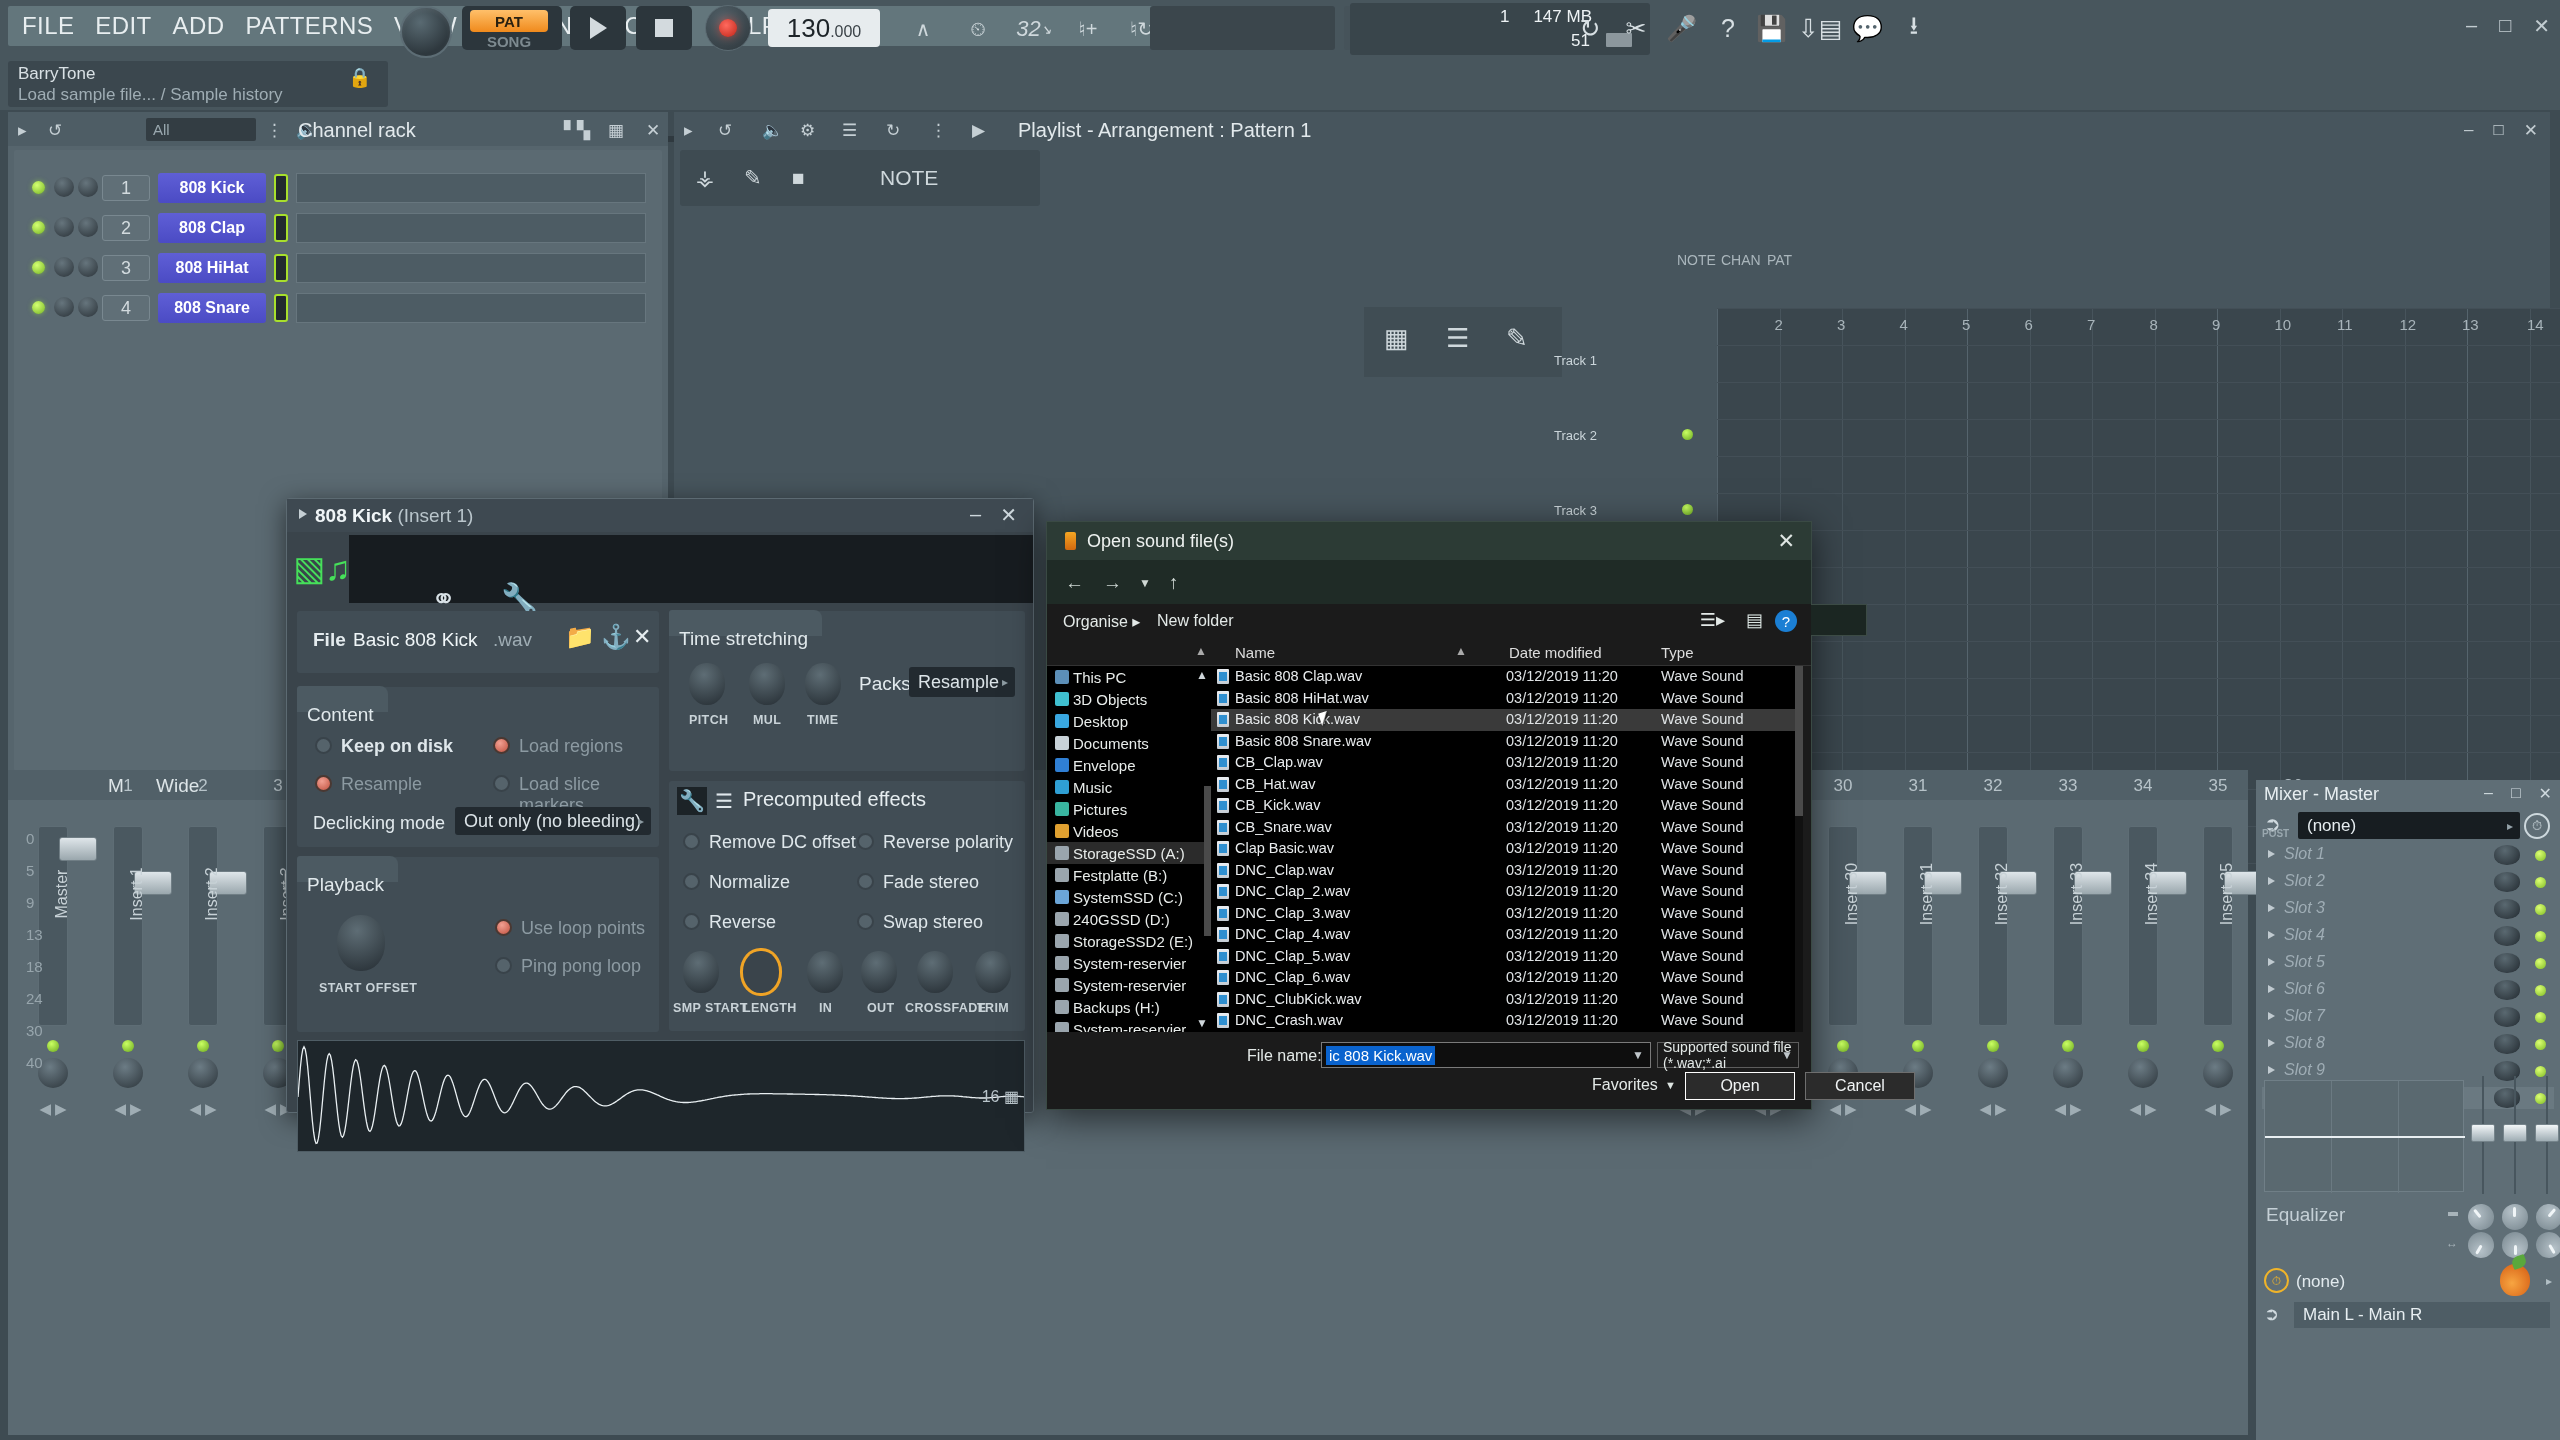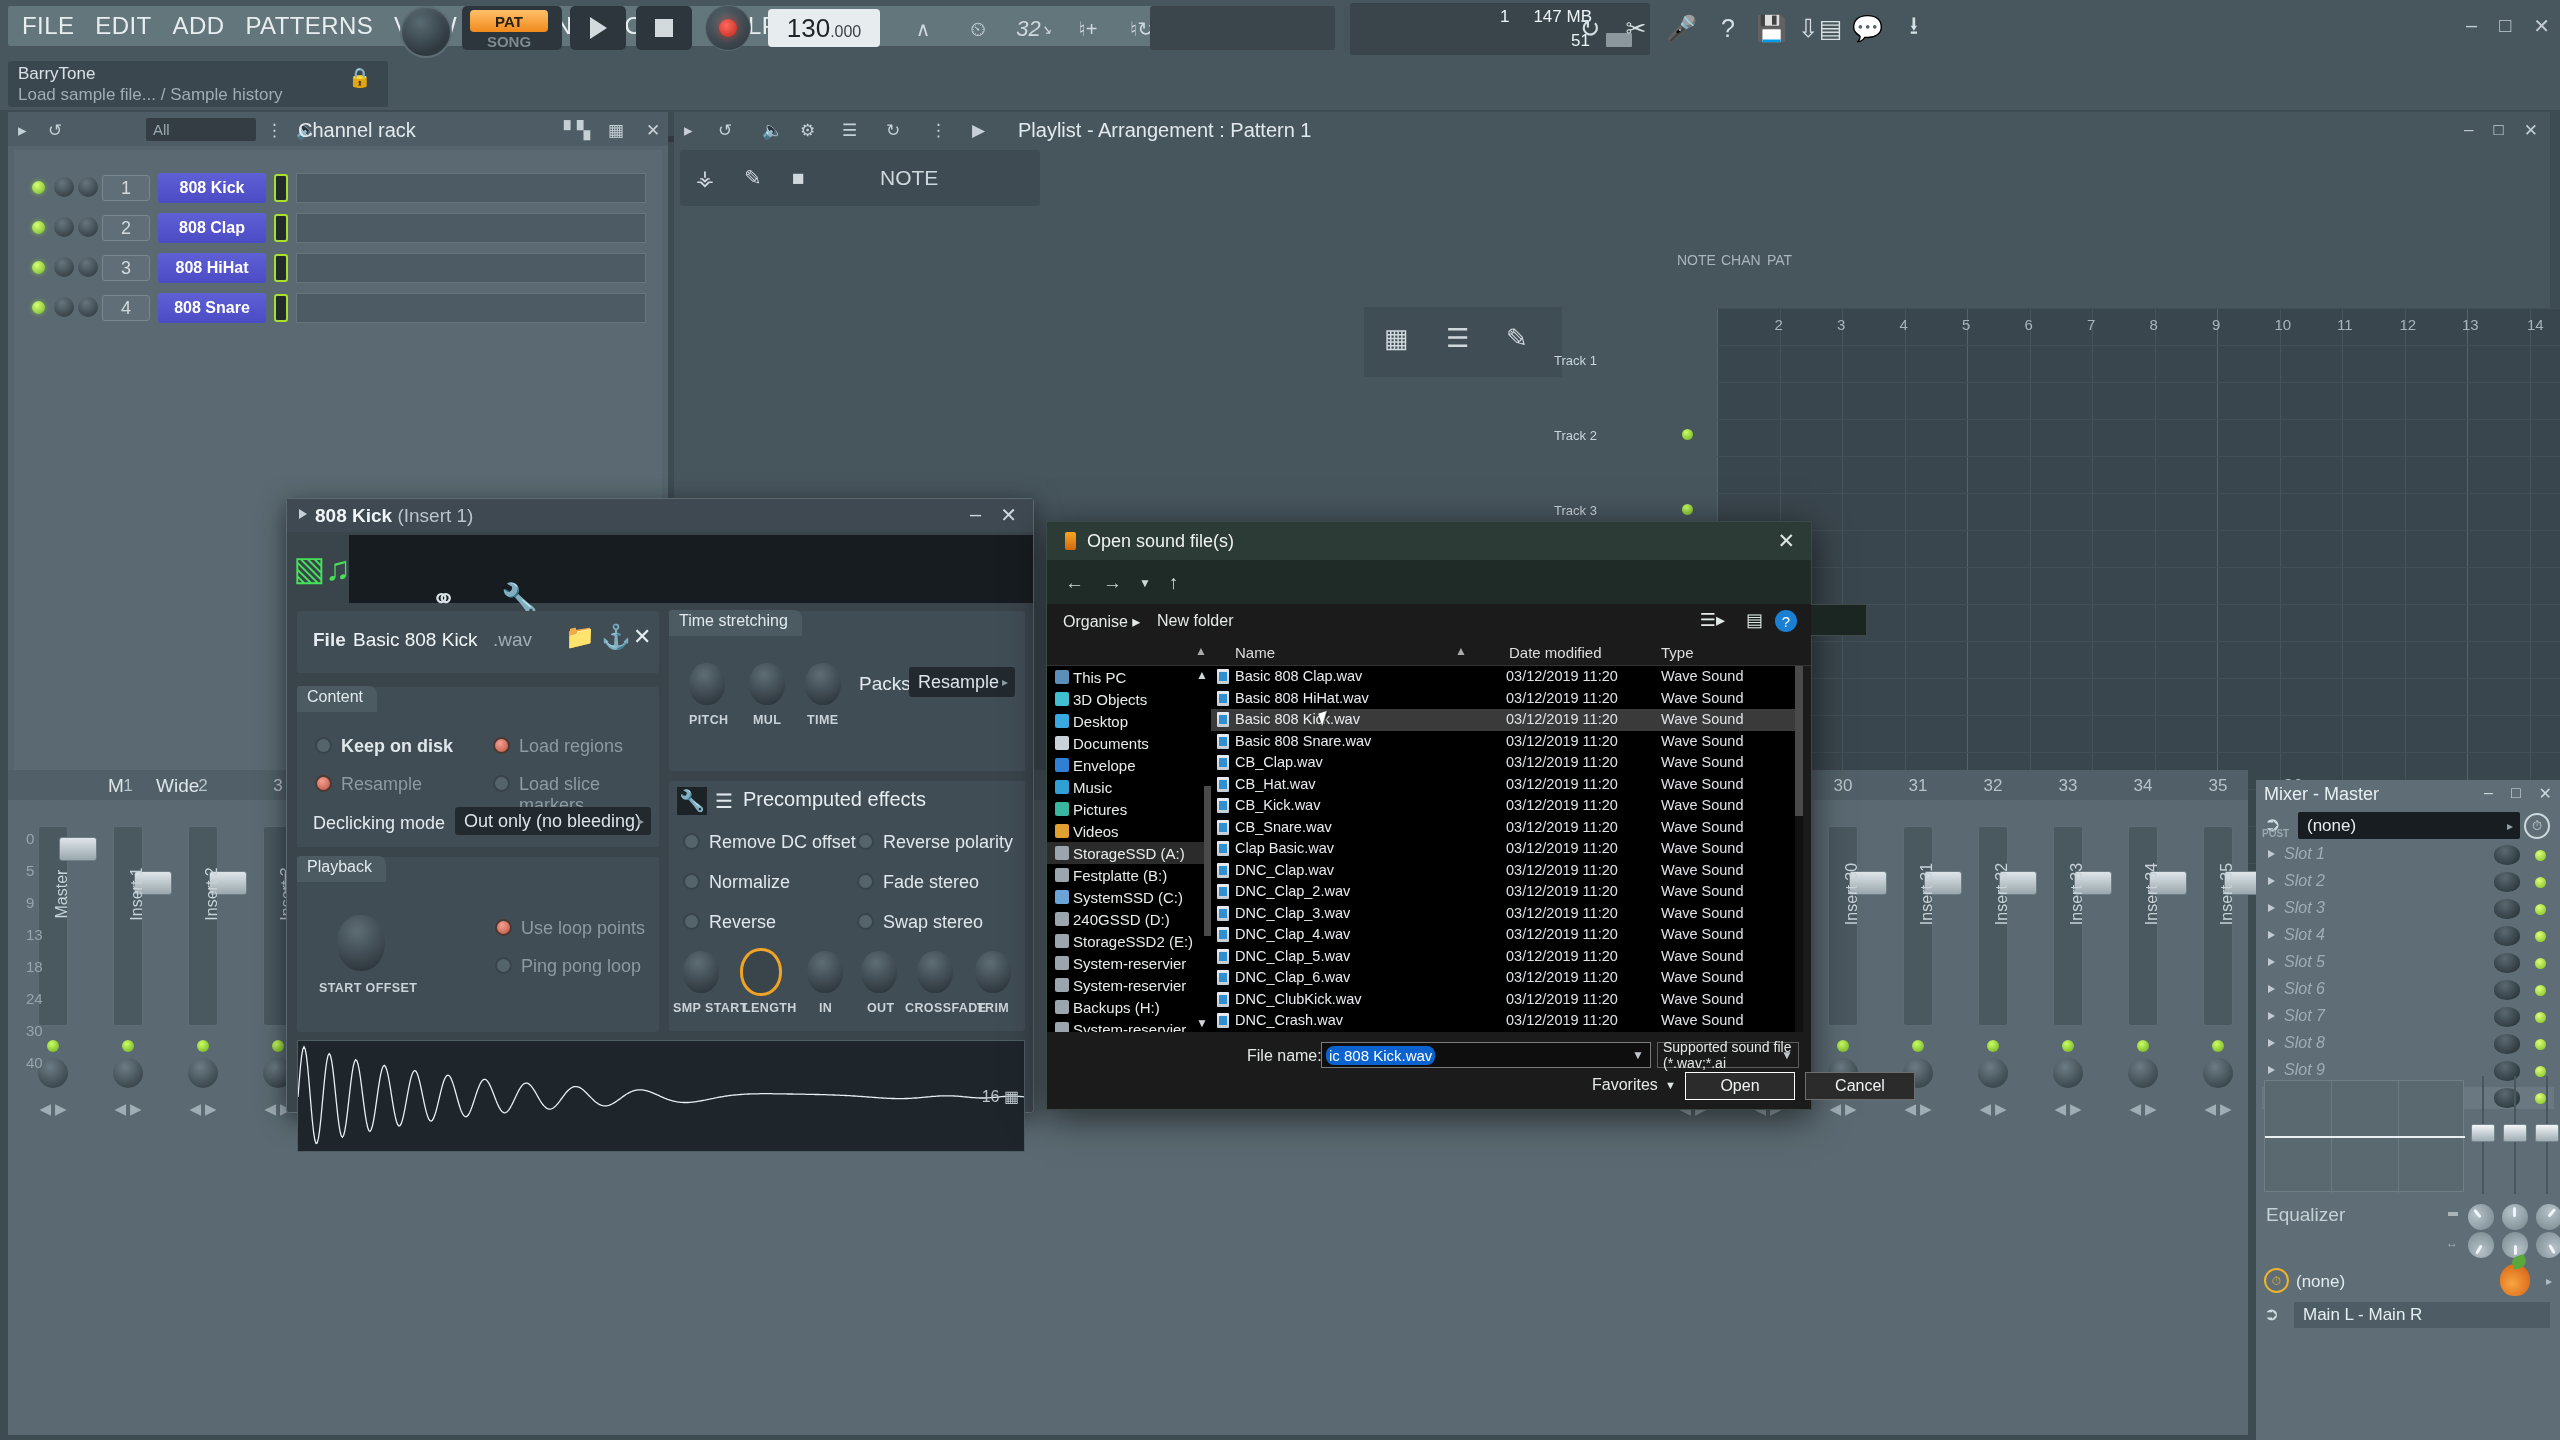--- a/index.html
+++ b/index.html
@@ -179,21 +179,21 @@
   .sp-knob { position:absolute; width:34px;height:40px;border-radius:48%;
      background:radial-gradient(circle at 42% 28%,#63727a,#262f35);}
   #knobvol { box-shadow:0 0 0 3px #2ab6e8; }
   .sp-redbox { position:absolute; width:52px;height:46px; background:#a8454f; border-radius:3px; color:#ffd9dd;
      font-size:22px; display:flex;align-items:center;justify-content:center;}
   #sp-onled { position:absolute; left:742px; top:56px; width:17px;height:17px;border-radius:50%;
       background:radial-gradient(circle at 38% 30%,#e4ff72,#8fc224); box-shadow:0 0 9px rgba(180,250,70,.6);}
 
   .panel { position:absolute; background:#414d55; border-radius:3px;}
   .ptab { position:absolute; top:-1px; left:0; height:26px; background:#4c5a62; border-radius:3px 8px 0 0;
-     color:#e1e9ec; font-size:16px; padding:2px 14px 0 10px;}
+     color:#e1e9ec; font-size:19px; padding:18px 14px 0 10px;}
   .radio { position:absolute; width:17px;height:17px; border-radius:50%; background:#55636b; border:2px solid #39434a;}
   .radio.on { background:radial-gradient(circle at 38% 32%,#f2a092,#c0513f); border-color:#4a3832;}
   .rlabel { position:absolute; color:#dfe7eb; font-size:18px;}
   .rlabel.dim { color:#8c9aa2;}
   .combo { position:absolute; background:#222a30; border-radius:3px; color:#dce4e8; font-size:18px;
      display:flex;align-items:center; padding-left:9px;}
   .combo .ar { position:absolute; right:7px; color:#8d9ba2; font-size:12px;}
   .minik { position:absolute; width:36px;height:42px; border-radius:48%;
      background:radial-gradient(circle at 42% 28%,#5e6d75,#242c32);}
   #lengthknob { box-shadow:0 0 0 3px #f0a426; background:#3a444b;}
@@ -245,21 +245,21 @@
       background:linear-gradient(#e9edf2,#c4ccd4); border-radius:1px;}
   .frow .fi:after { content:''; position:absolute; left:2px; top:3px; width:8px;height:9px;
       background:#2f8fd0; }
   .frow .fn { position:absolute; left:24px; top:2px; color:#e9ecee; font-size:14.5px;}
   .frow .fd { position:absolute; left:295px; top:2px; color:#dfe3e5; font-size:14.5px;}
   .frow .ft { position:absolute; left:450px; top:2px; color:#dfe3e5; font-size:14.5px;}
   #dlg-bottom { position:absolute; left:0; top:510px; width:764px; height:77px; background:#1b1b1b;}
   #fn-lbl { position:absolute; left:200px; top:15px; color:#e3e9e7; font-size:16px;}
   #fn-input { position:absolute; left:274px; top:10px; width:330px; height:26px; background:#0e0e0e;
       border:1px solid #7a7a7a; display:flex; align-items:center;}
-  #fn-input .sel { background:#0a63ce; color:#ffffff; font-size:15px; padding:1px 3px; margin-left:4px;border-radius:8px;}
+  #fn-input .sel { background:#0a63ce; color:#ffffff; font-size:15px; padding:1px 3px; margin-left:4px;}
   #fn-input .ar { position:absolute; right:6px; color:#bfc6ca; font-size:12px;}
   #ftype { position:absolute; left:610px; top:10px; width:142px; height:26px; background:#1b1b1b;
       border:1px solid #5d5d5d; color:#e3e9e7; font-size:14px; display:flex; align-items:center; padding-left:5px;}
   #ftype .ar { position:absolute; right:5px; color:#bfc6ca; font-size:12px;}
   #fav { position:absolute; left:545px; top:44px; color:#e3e9e7; font-size:16px;}
   #favar { position:absolute; left:618px; top:47px; color:#dde4e1; font-size:11px;}
   #btn-open { position:absolute; left:638px; top:40px; width:110px; height:28px; background:#2b2b2b;
       border:1px solid #ffffff; color:#f0f3f4; font-size:16px; display:flex;align-items:center;justify-content:center;}
   #btn-cancel { position:absolute; left:758px; top:40px; width:110px; height:28px; background:#2b2b2b;
       border:1px solid #6e6e6e; color:#f0f3f4; font-size:16px; display:flex;align-items:center;justify-content:center;}

